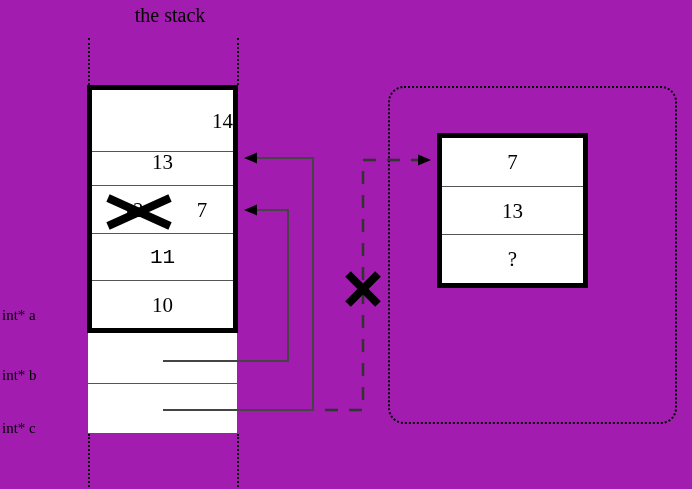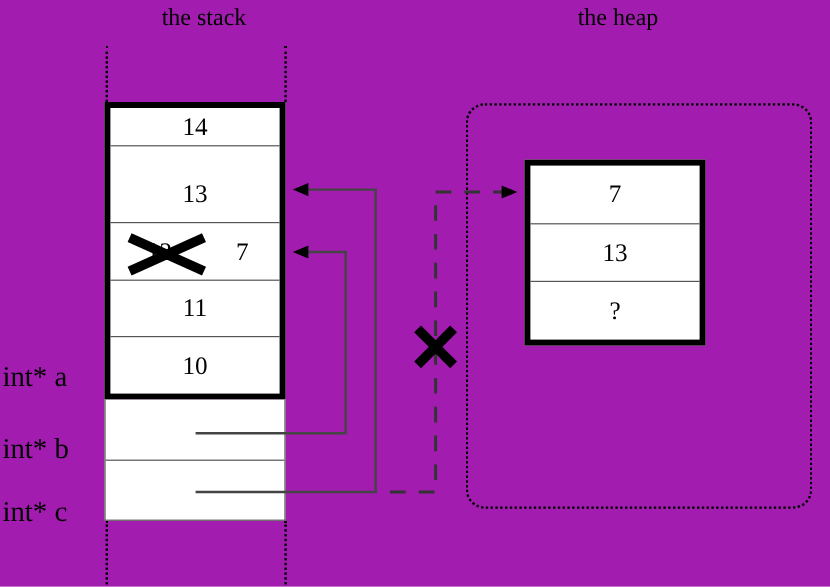--- a/index.html
+++ b/index.html
@@ -71,21 +71,21 @@
     position: absolute;
     left: 0;
     width: 100%;
     box-sizing: border-box;
     border-bottom: 1.5px solid #555;
   }
   .local-cell.last { border-bottom: none; }
   .lbl {
     position: absolute;
     left: 2px;
-    font-size: 24px;
+    font-size: 15px;
     white-space: nowrap;
     transform: translateY(-50%);
     font-family: Liberation Serif, serif;
   }
 
   
   .guide {
     position: absolute;
     width: 0;
     border-left: 2px dotted #000;
@@ -131,46 +131,45 @@
     position: absolute;
     pointer-events: none;
   }
 </style>
 </head>
 <body>
 
 <div id="canvas">
 
   <div class="title" id="title-stack">the stack</div>
-  <div class="title" id="title-heap">the heap</div>
 
   <div class="guide" id="guide-tl"></div>
   <div class="guide" id="guide-tr"></div>
   <div class="guide" id="guide-bl"></div>
   <div class="guide" id="guide-br"></div>
 
   <div id="heap-region"></div>
 
   <div class="stack-box">
-    <div class="cell" style="top:0px;height:32px;">
+    <div class="cell" style="top:0px;height:62px;text-align:right;">
       <span class="val">14</span>
     </div>
     <div class="cell" style="top:48px;height:48px;">
       <span class="val">13</span>
     </div>
     <div class="cell" style="top:96px;height:48px;">
       <span class="val" style="left:0;width:82px;right:auto;">12</span>
       <span class="val" style="left:82px;width:56px;right:auto;">7</span>
 
       <svg class="struck" style="left:12px;top:8px;" width="70" height="36" viewBox="0 0 70 36">
         <line x1="4" y1="4" x2="66" y2="32" stroke="#000" stroke-width="8" stroke-linecap="butt"></line>
         <line x1="4" y1="32" x2="66" y2="4" stroke="#000" stroke-width="8" stroke-linecap="butt"></line>
       </svg>
     </div>
-    <div class="cell" style="top:144px;height:47px;">
+    <div class="cell" style="top:144px;height:47px;font-family:Liberation Mono, monospace;">
       <span class="val">11</span>
     </div>
     <div class="cell last" style="top:191px;height:47px;padding-left:40px;">
       <span class="val">10</span>
     </div>
   </div>
 
   <div class="locals-box">
     <div class="local-cell" style="top:0px;height:51px;"></div>
     <div class="local-cell last" style="top:51px;height:49px;"></div>

